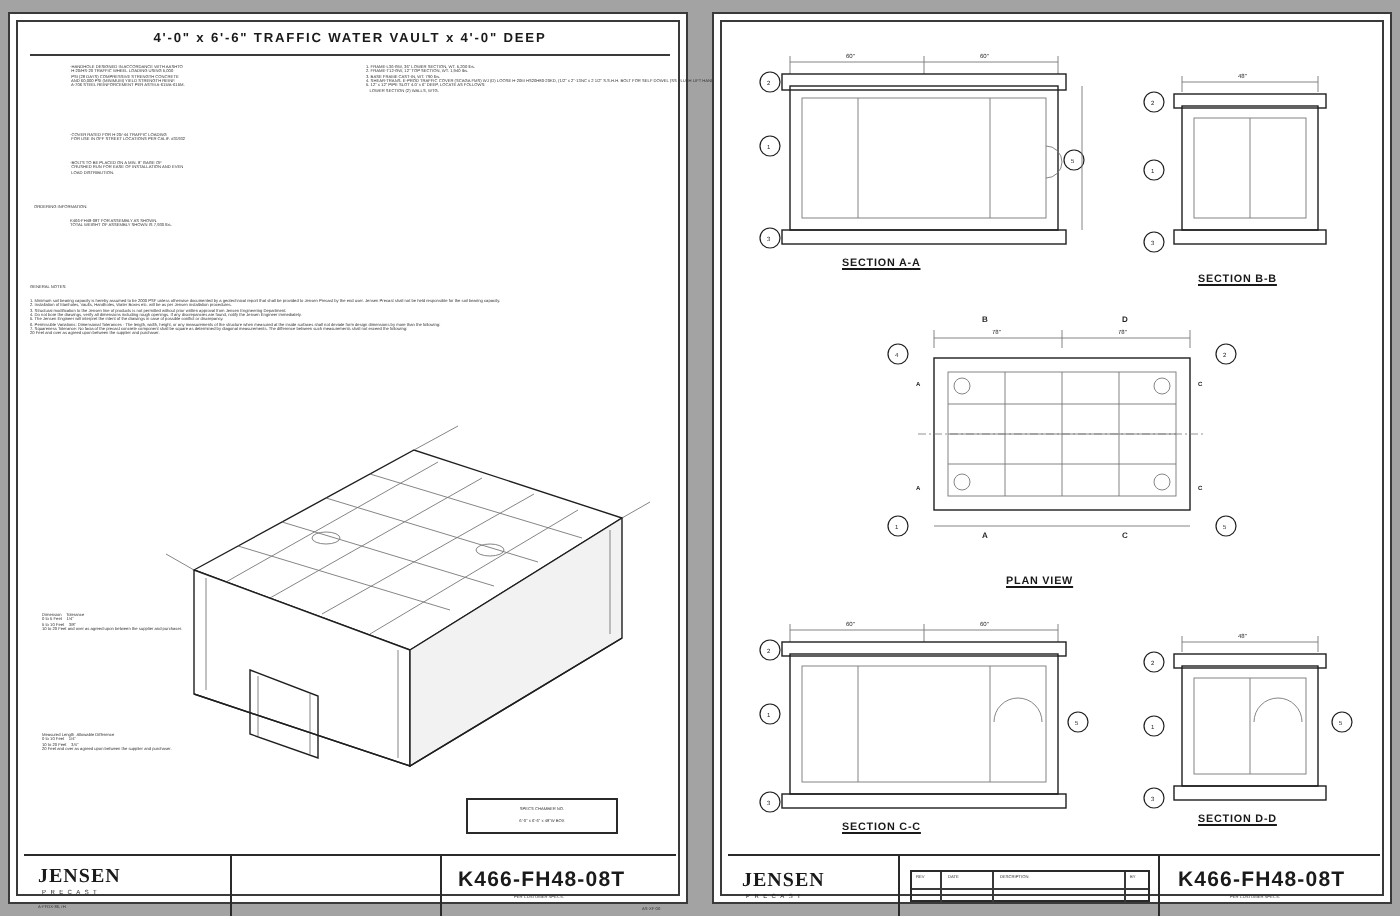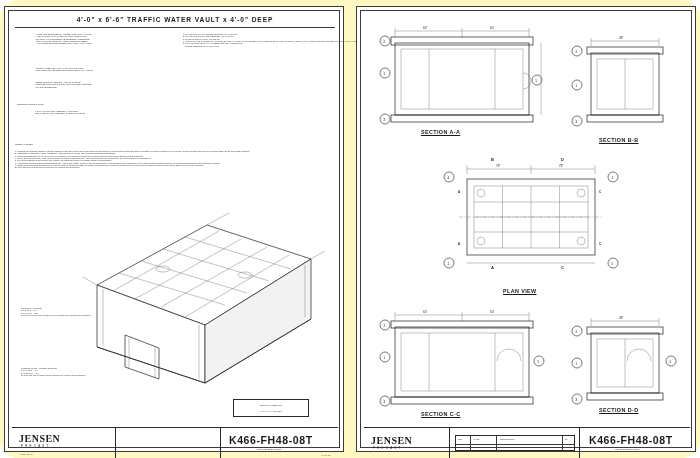--- a/index.html
+++ b/index.html
@@ -1,17 +1,17 @@
 <!DOCTYPE html>
 <html><head>
 <meta charset="utf-8">
 <style>
   html,body{margin:0;padding:0;background:#ffffff;}
   body{width:700px;height:458px;font-family:"Liberation Sans",sans-serif;color:#1a1a1a;overflow:hidden;}
-  .page{position:relative;width:700px;height:458px;background:#fef9c3;border-radius:18px;}
+  .page{position:relative;width:700px;height:458px;background:#a3a3a3;}
 
   
   .sheet{position:absolute;background:#fff;border:1px solid #3a3a3a;box-sizing:border-box;}
   .sheet.left{left:4px;top:6px;width:340px;height:446px;}
   .sheet.right{left:356px;top:6px;width:340px;height:446px;}
   .sheet .inner{position:absolute;left:3px;top:3px;right:3px;bottom:3px;border:1px solid #3a3a3a;}
 
   
   .t{position:absolute;white-space:pre;line-height:1.12;}
   .micro{font-size:2.1px;color:#333;}

